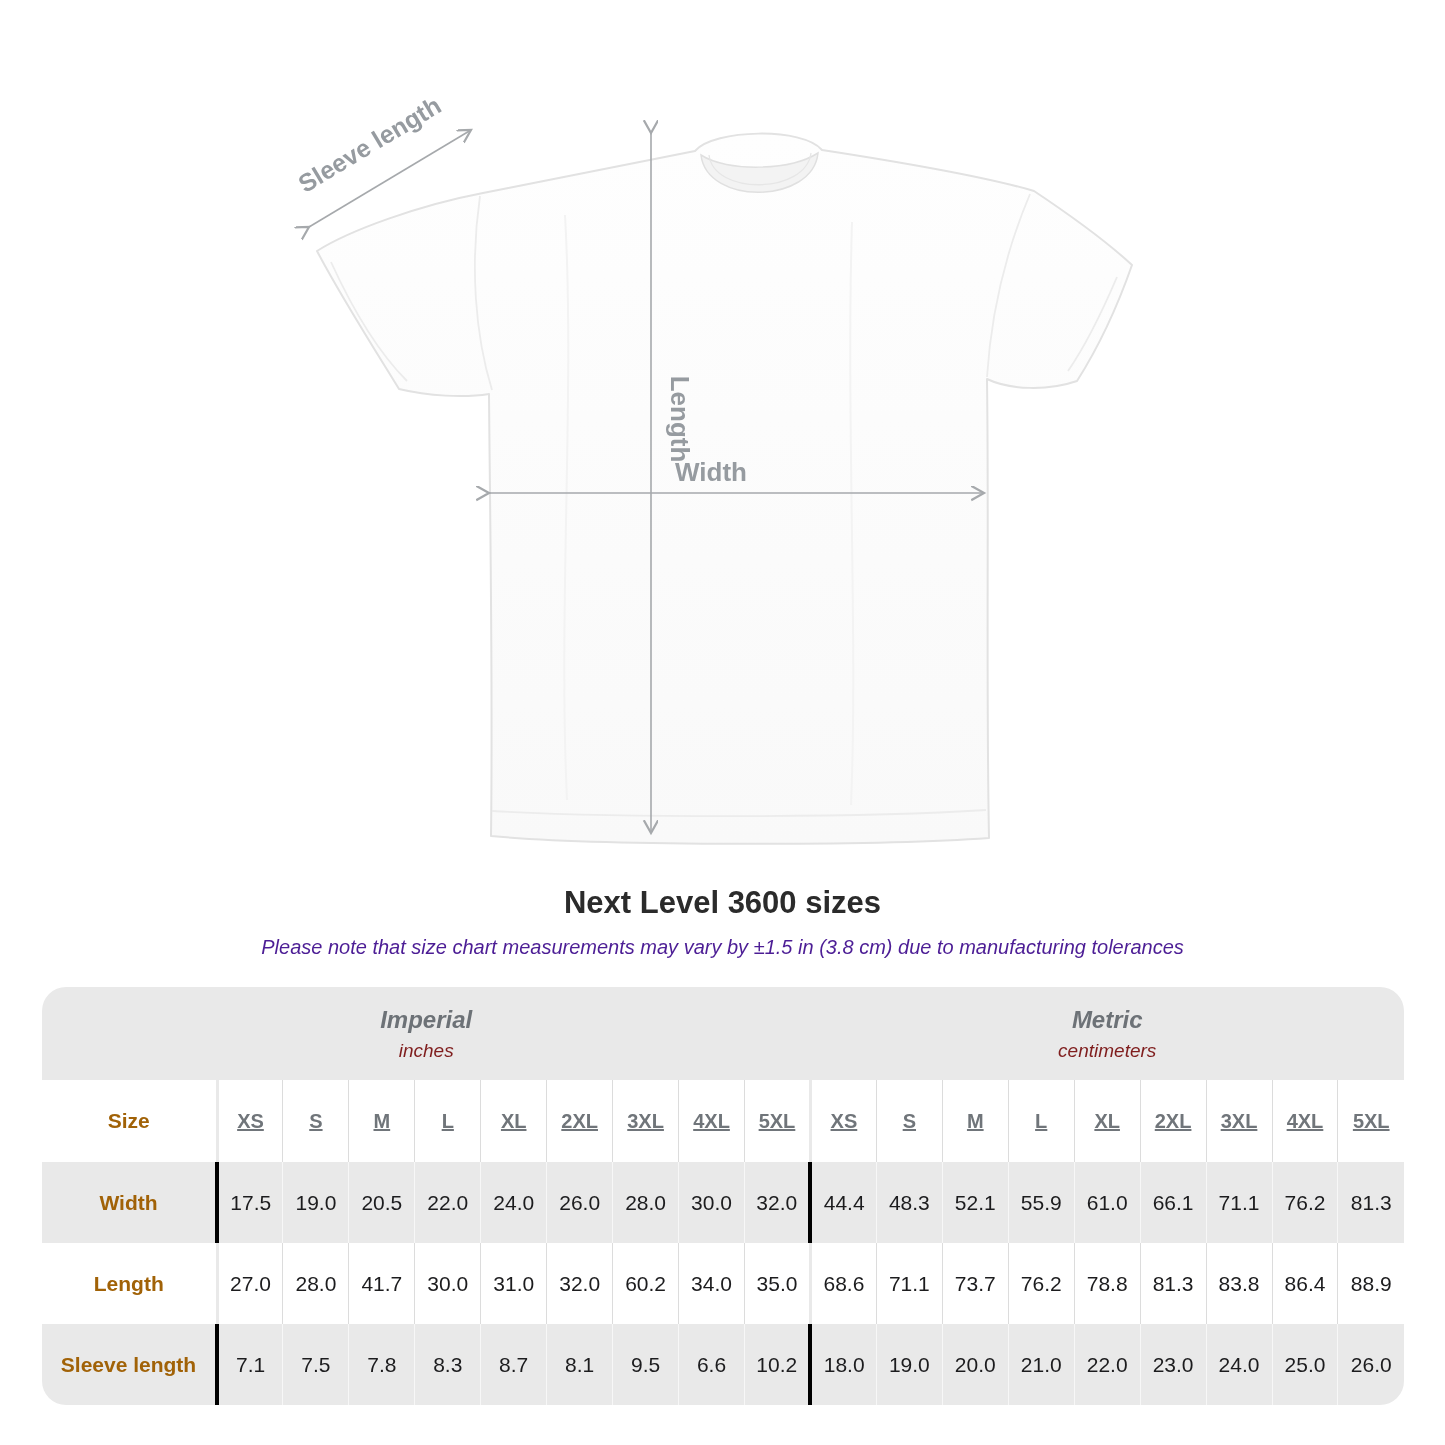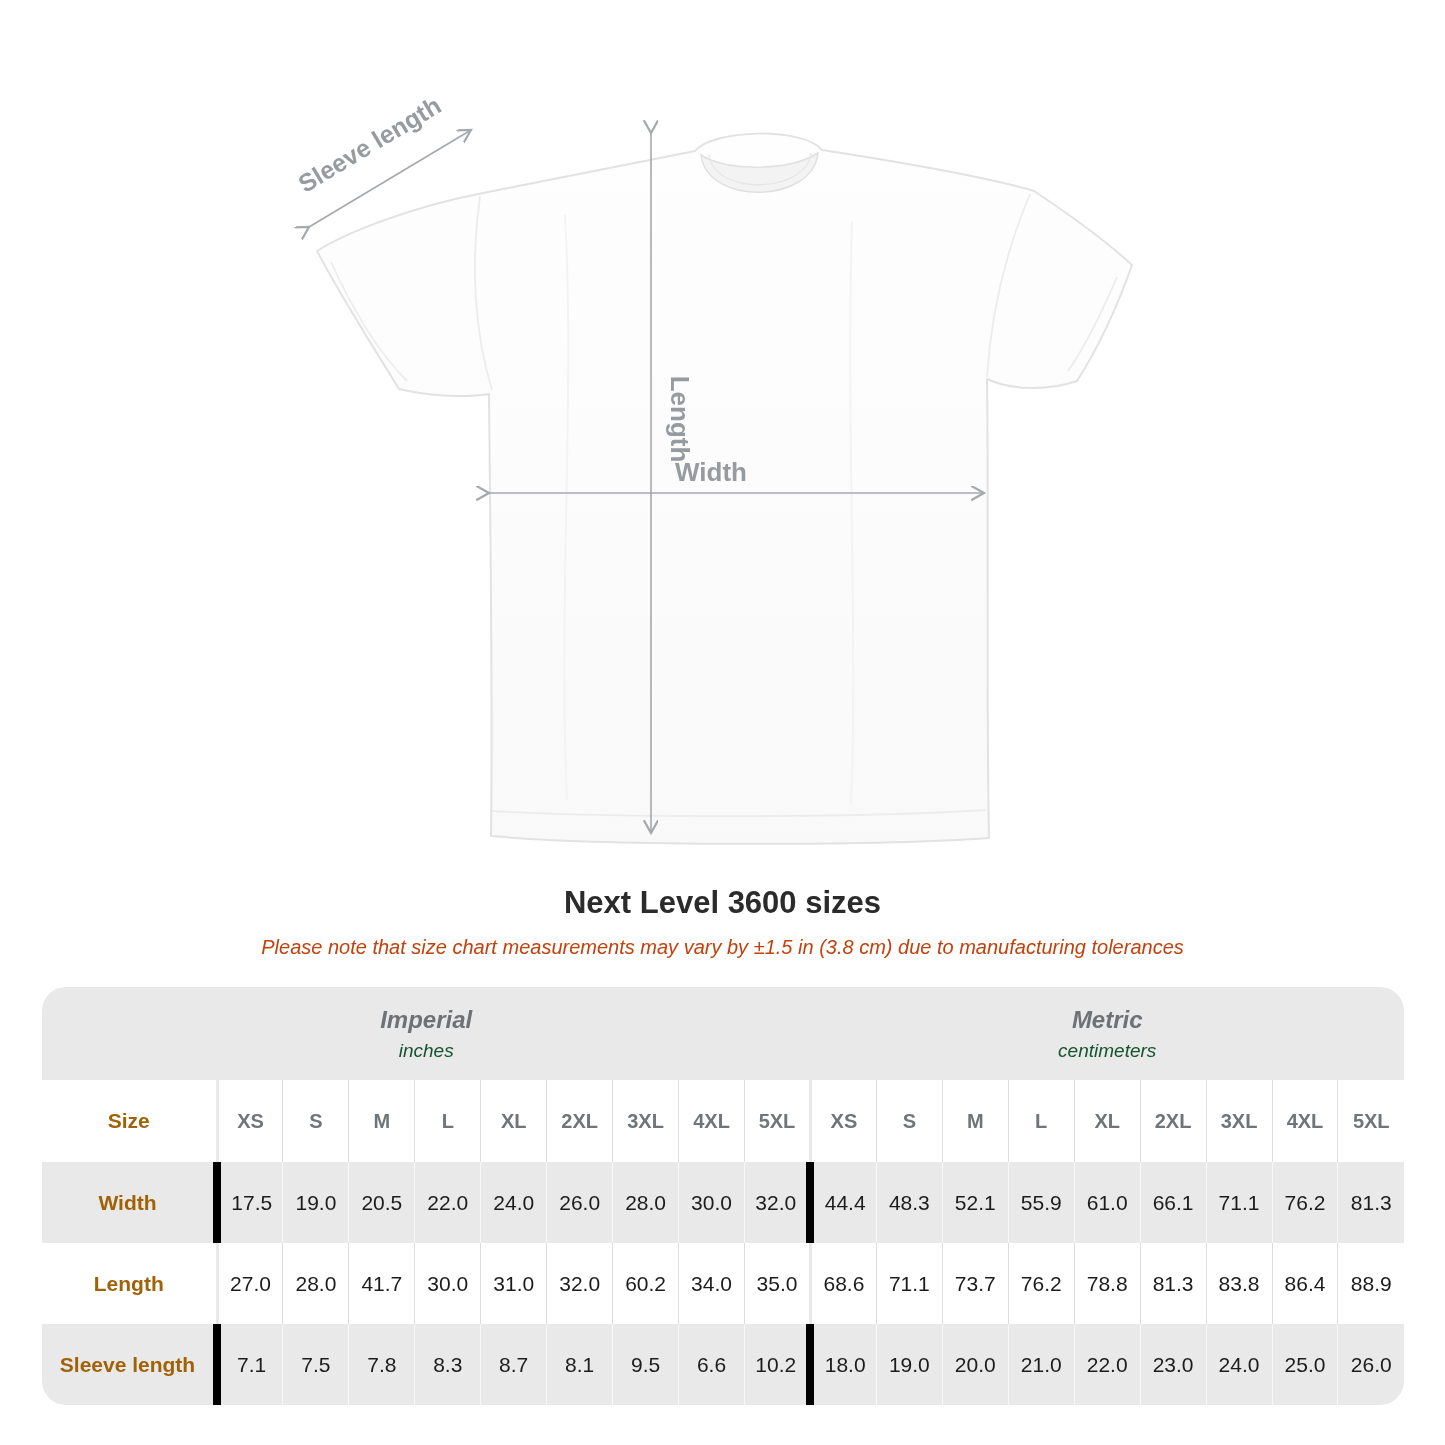--- a/index.html
+++ b/index.html
@@ -16,42 +16,42 @@
   .m-arrow    { stroke:#a6a9ac; stroke-width:1.6; fill:none; }
   .m-head     { stroke:#a6a9ac; stroke-width:1.4; fill:none; }
   .dlabel     { font-family:"Liberation Sans", sans-serif; font-weight:bold; fill:#969ba0; }
   .dlabel.sleeve { font-size:25px; }
   .dlabel.axis   { font-size:26px; }
 
   
   .title { position:absolute; top:886px; left:0; width:100%; text-align:center;
            margin:0; font-size:31px; line-height:1.1; font-weight:bold; color:#2b2b2b; }
   .subtitle { position:absolute; top:936px; left:0; width:100%; text-align:center;
-              margin:0; font-size:20px; font-style:italic; color:#c2410c; }
+              margin:0; font-size:20px; font-style:italic; color:#4c1d95; }
 
   
   .table-wrap { position:absolute; left:42px; top:987px; width:1362px;
                 border-radius:24px; overflow:hidden; }
   table { width:100%; border-collapse:collapse; table-layout:fixed; }
   col.c-label { width:175px; }
   tr.band  { height:93px; }
   tr.band th { background:#e9e9e9; text-align:center; vertical-align:middle; padding:0; }
   .sec-name { font-size:24px; font-weight:bold; font-style:italic; color:#6d7277; }
-  .sec-unit { font-size:19px; font-weight:normal; font-style:italic; color:#14532d; margin-top:6px; }
+  .sec-unit { font-size:19px; font-weight:normal; font-style:italic; color:#7f1d1d; margin-top:6px; }
   tr.mrow { height:81px; }
   tr.sizes { height:82px; }
   th, td { padding:0; text-align:center; vertical-align:middle; }
   th.rowlabel { font-size:21px; font-weight:bold; color:#a16207; }
-  th.colsize  { font-size:20px; font-weight:bold; color:#70757a; }
+  th.colsize  { font-size:20px; font-weight:bold; color:#70757a;text-decoration:underline; }
   td.val      { font-size:21px; font-weight:normal; color:#1c1c1e; }
   tr.gray th, tr.gray td { background:#e9e9e9; }
   tr.white .d { border-left:1px solid #dcdcdc; }
   tr.gray  .d { border-left:1px solid #f7f7f7; }
   tr.white .wide { border-left:3px solid #e9e9e9; }
-  tr.gray  .wide { border-left:8px solid #000000; }
+  tr.gray  .wide { border-left:4px solid #000000; }
 </style>
 </head>
 <body>
 
 <div class="canvas">
 
   <svg class="diagram" width="1445" height="878" viewBox="0 0 1445 878">
     <defs>
       <linearGradient id="teeGrad" x1="0" y1="0" x2="0" y2="1">
         <stop offset="0" stop-color="#fefefe"></stop>

